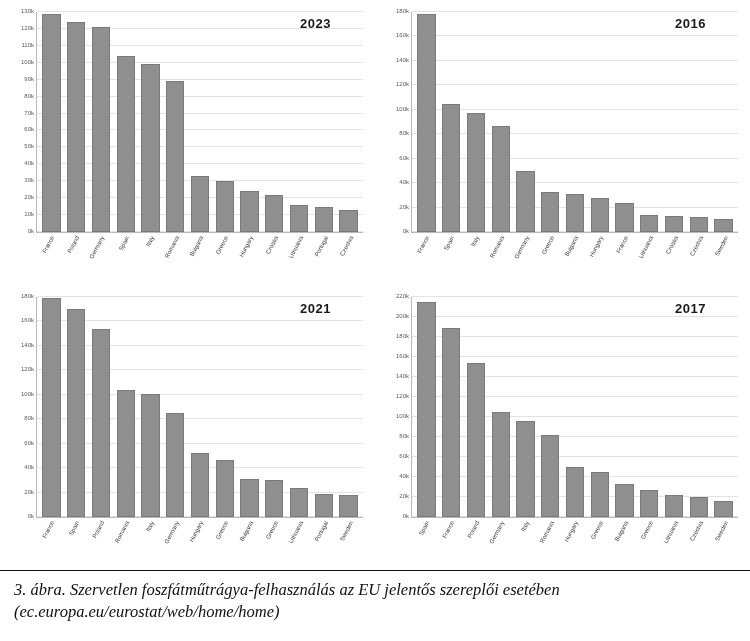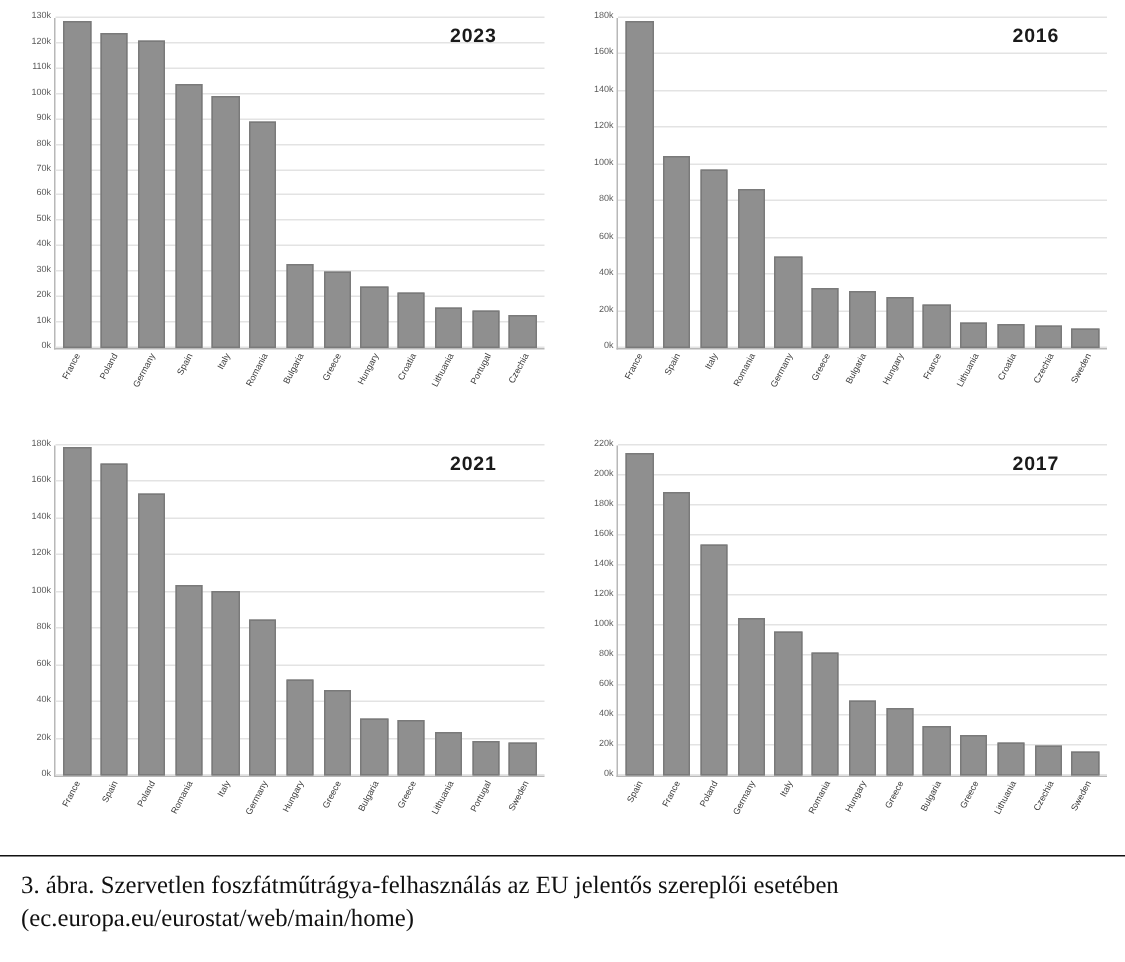--- a/index.html
+++ b/index.html
@@ -123,20 +123,21 @@
     white-space: nowrap;
   }
   .caption {
     position: absolute;
     left: 0;
     top: 570px;
     width: 750px;
     padding: 8px 14px 0 14px;
     border-top: 1px solid #111111;
     font-family: "Liberation Serif", serif;
+    font-style: italic;
     font-size: 16.5px;
     line-height: 1.34;
     color: #111111;
   }
   .caption-line { display: block; }
 </style>
 </head>
 <body>
 
 <div id="root">
@@ -644,16 +645,16 @@
             <div class="xlabel-slot">
               <span class="xlabel">Sweden</span>
             </div>
           </div>
       </div>
     </div>
   </div>
 
   <div class="caption">
     <span class="caption-line">3. ábra. Szervetlen foszfátműtrágya-felhasználás az EU jelentős szereplői esetében</span>
-    <span class="caption-line">(ec.europa.eu/eurostat/web/main/home)</span>
+    <span class="caption-line">(ec.europa.eu/eurostat/web/home/home)</span>
   </div>
 
 </div>
 
 </body></html>

